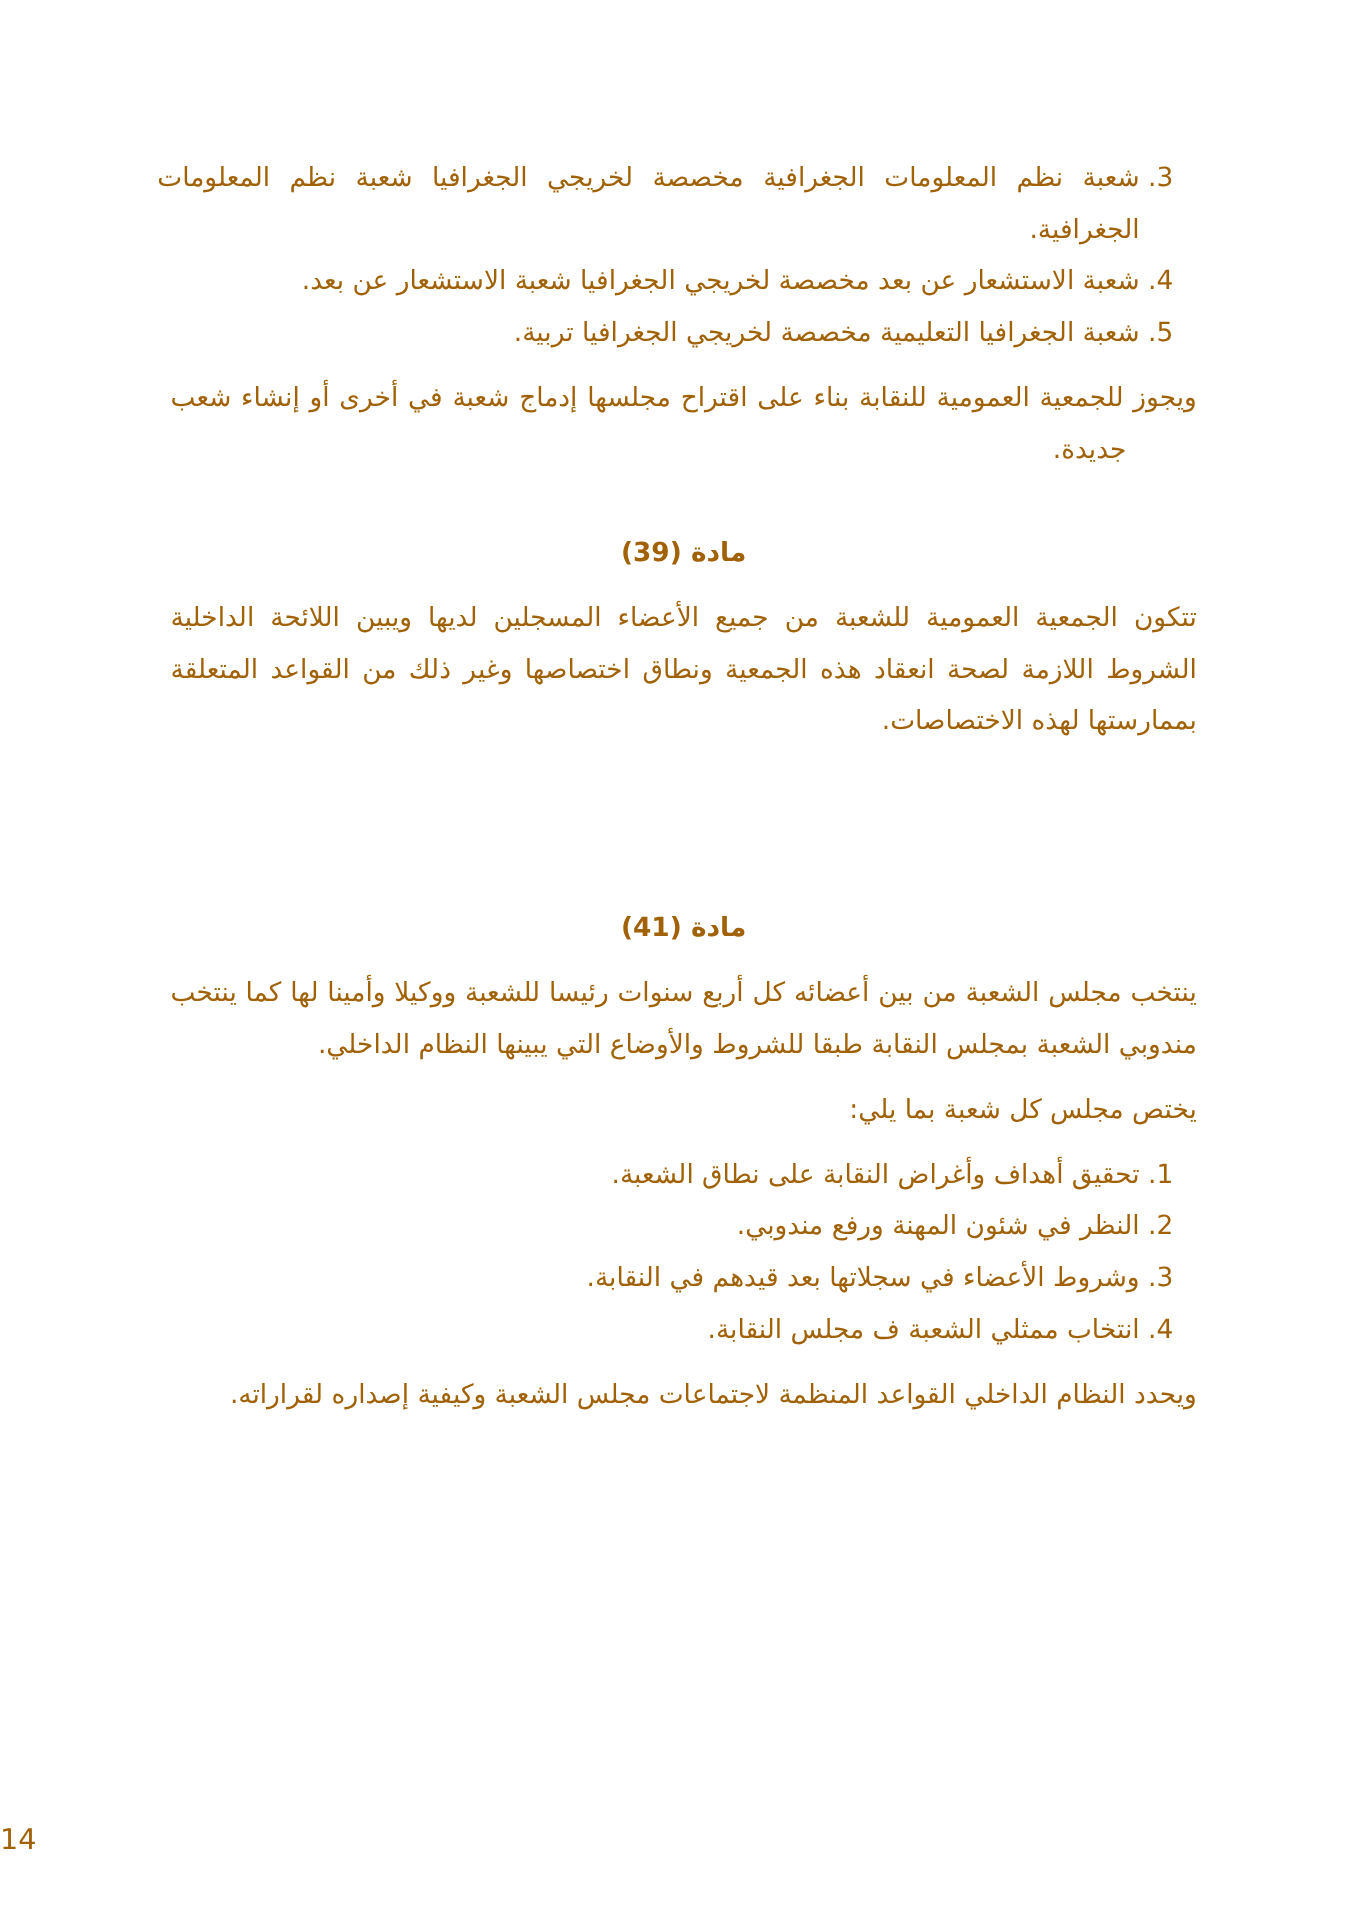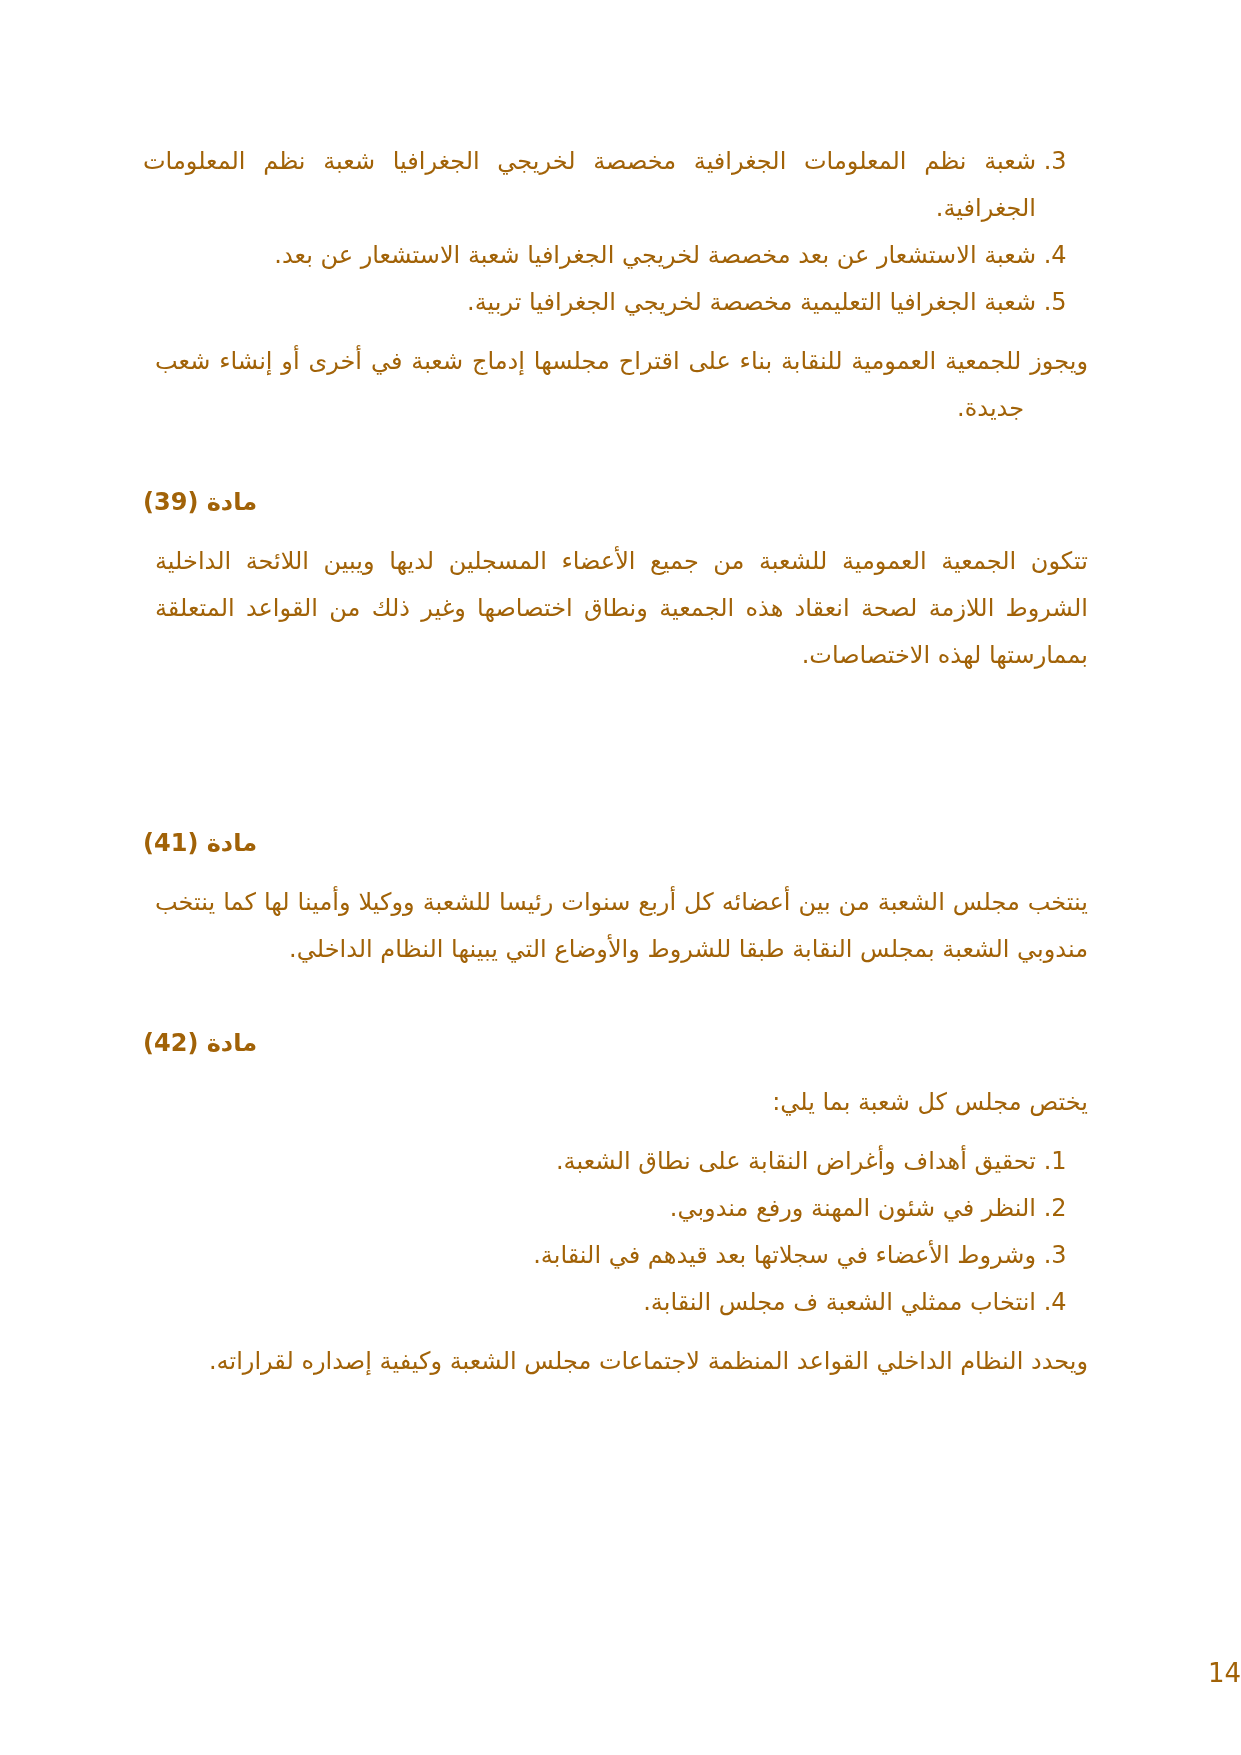--- a/index.html
+++ b/index.html
@@ -25,21 +25,21 @@
     font-size: 24px;
     line-height: 47px;
     text-align: justify;
   }
   p { margin: 12px; }
   h2 {
     margin: 0;
     font-size: 24px;
     line-height: 47px;
     font-weight: bold;
-    text-align: left;
+    text-align: center;
   }
   ol {
     margin: 0;
     padding: 0;
     padding-right: 64px;
     list-style-type: decimal;
     list-style-position: outside;
   }
   ol li {
     text-align: justify;
@@ -49,21 +49,21 @@
     padding-right: 64px;
     text-indent: -64px;
   }
   .gap-1 { margin-top: 47px; }   
   .gap-3 { margin-top: 141px; }  
   .page-number {
     position: absolute;
     top: 1658px;
     left: 0;
     width: 100%;
-    text-align: right;
+    text-align: left;
     font-size: 26px;
     line-height: 30px;
     direction: ltr;
   }
 </style>
 </head>
 <body>
 
 <div class="page">
   <div class="content">
@@ -83,21 +83,20 @@
 
     <section>
     </section>
 
     <section>
       <h2 class="gap-3">مادة (41)</h2>
       <p>ينتخب مجلس الشعبة من بين أعضائه كل أربع سنوات رئيسا للشعبة ووكيلا وأمينا لها كما ينتخب مندوبي الشعبة بمجلس النقابة طبقا للشروط والأوضاع التي يبينها النظام الداخلي.</p>
     </section>
 
     <section>
-      <h2 class="gap-1">مادة (42)</h2>
       <p>يختص مجلس كل شعبة بما يلي:</p>
       <ol start="1">
         <li>تحقيق أهداف وأغراض النقابة على نطاق الشعبة.</li>
         <li>النظر في شئون المهنة ورفع مندوبي.</li>
         <li>وشروط الأعضاء في سجلاتها بعد قيدهم في النقابة.</li>
         <li>انتخاب ممثلي الشعبة ف مجلس النقابة.</li>
       </ol>
       <p>ويحدد النظام الداخلي القواعد المنظمة لاجتماعات مجلس الشعبة وكيفية إصداره لقراراته.</p>
     </section>
 

